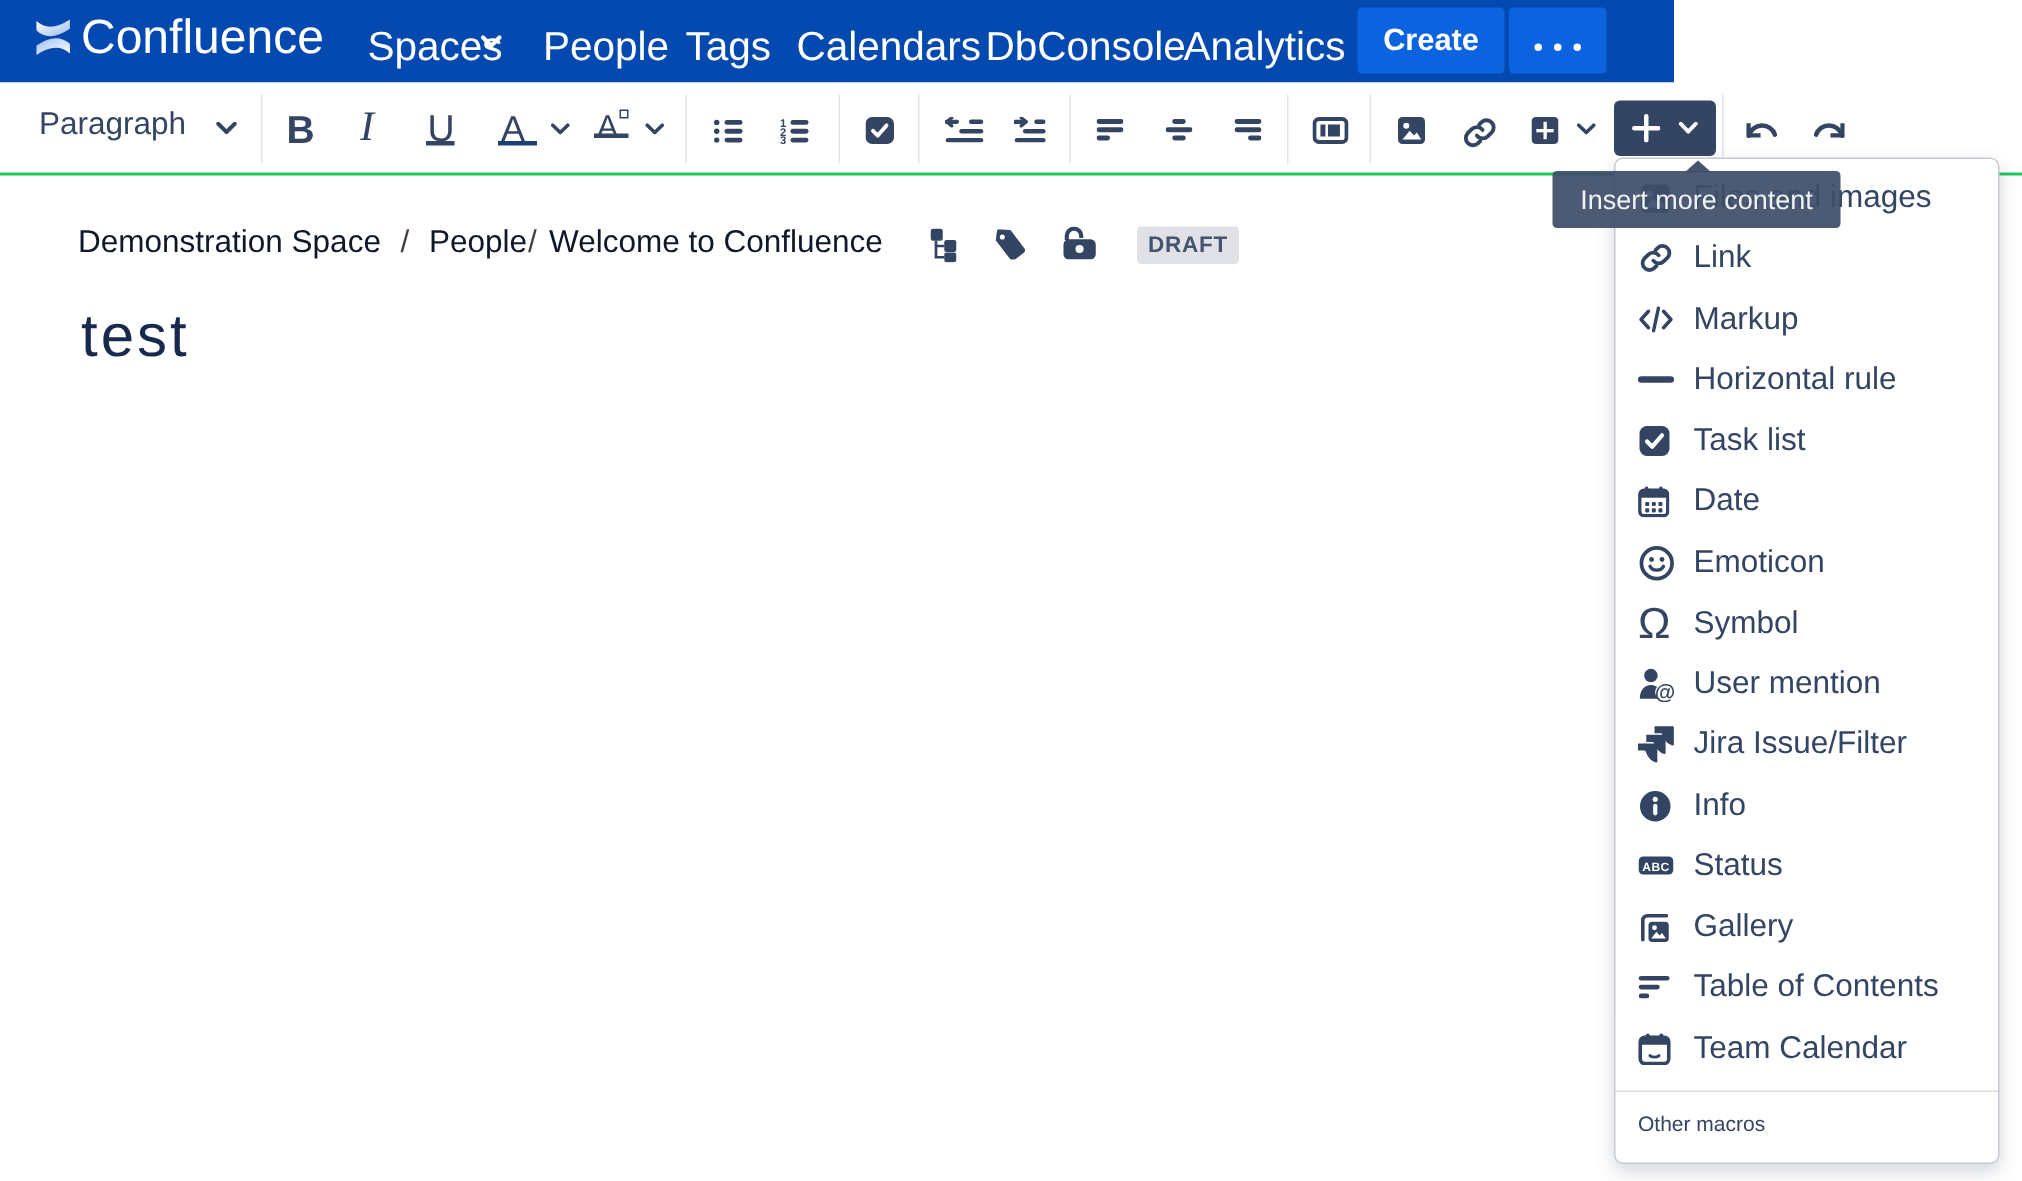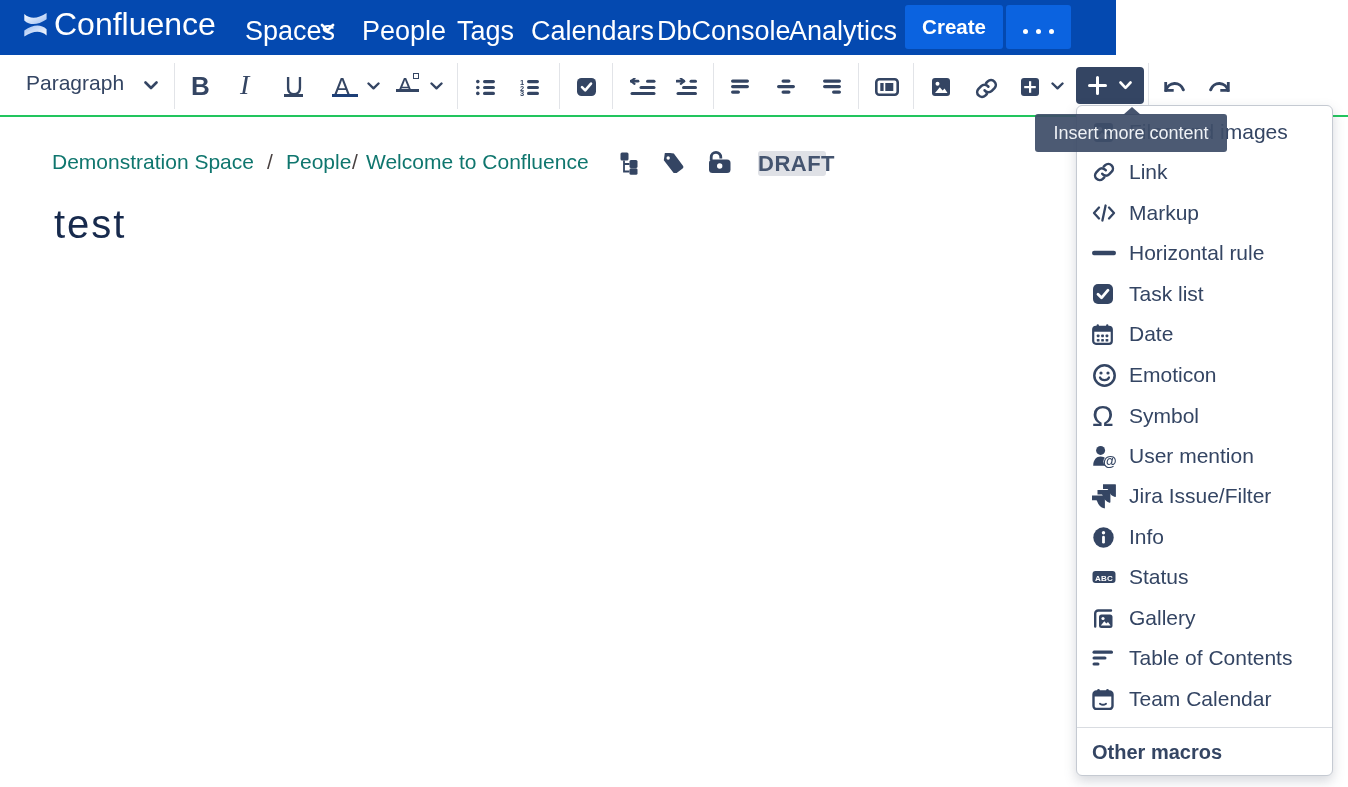--- a/index.html
+++ b/index.html
@@ -21,35 +21,35 @@
 #toolbar { position:absolute; left:0; top:55px; width:1348px; height:62px; background:#fff;
   border-bottom:2px solid #22c55e; }
 .sep { position:absolute; top:8px; width:1px; height:46px; background:#e2e4e8; }
 .tb { position:absolute; color:#344563; }
 #para { position:absolute; left:26px; top:16px; font-size:21px; color:#344563; }
 .ticon { position:absolute; }
 #plusbtn { position:absolute; left:1076px; top:12px; width:68px; height:37px;
   background:#344563; border-radius:4px; }
 
 #crumbs { position:absolute; left:0; top:140px; width:1348px; height:45px; }
-.blink { position:absolute; top:10px; font-size:21px; color:#0f766e; }
+.blink { position:absolute; top:10px; font-size:21px; color:#0f172a; }
 .slash { position:absolute; top:10px; font-size:21px; color:#473f3f; }
 #draft { position:absolute; left:758px; top:11px; width:68px; height:25px; background:#dfe1e6;
-  border-radius:3px; color:#44546f; font-weight:bold; font-size:22px; text-align:center;
+  border-radius:3px; color:#44546f; font-weight:bold; font-size:15px; text-align:center;
   line-height:25px; letter-spacing:0.5px; }
 
 #title { position:absolute; left:54px; top:202px; font-size:40px; color:#172a4d; letter-spacing:2px; }
 
 #menu { position:absolute; left:1076px; top:105px; width:257px; height:671px; background:#fff;
   border:1px solid #c5cad2; border-radius:6px; box-shadow:0 5px 12px rgba(90,100,120,0.25); }
 .mrow { position:absolute; left:0; width:255px; height:40px; display:flex; align-items:center; }
 .mrow svg, .mrow .mi { position:absolute; left:15px; }
 .mrow .mt { position:absolute; left:52px; font-size:21px; color:#344563; white-space:nowrap; }
 #msep { position:absolute; left:0; top:621px; width:255px; height:1px; background:#d9dce1; }
-#omacros { position:absolute; left:15px; top:635px; font-size:20px; color:#344563;font-weight:bold; }
+#omacros { position:absolute; left:15px; top:635px; font-size:14px; color:#344563; }
 
 #tooltip { position:absolute; left:990px; top:114px; width:192px; height:38px;
   background:rgba(62,77,104,0.93); border-radius:3px; color:#eef1f5; font-size:18px;
   text-align:center; line-height:38px; white-space:nowrap;margin-left:45px; }
 #tooltip .tri { position:absolute; left:88px; top:-7px; width:0; height:0;
   border-left:9px solid transparent; border-right:9px solid transparent;
   border-bottom:8px solid rgba(62,77,104,0.96); }
 </style>
 </head>
 <body>

